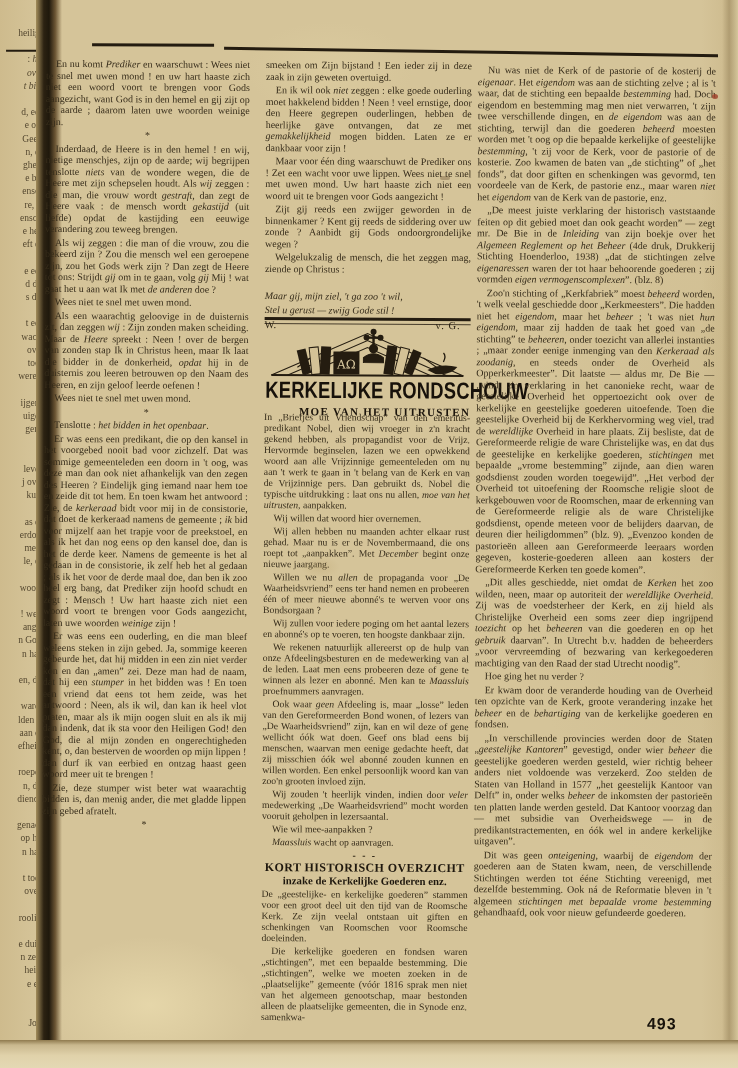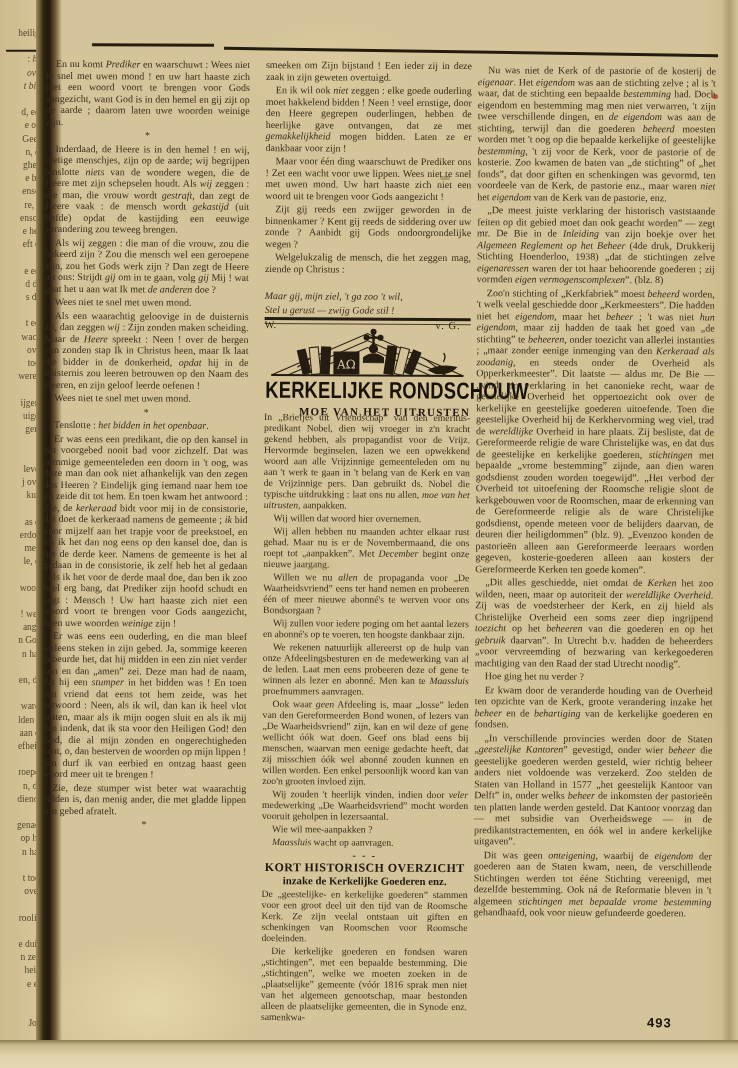--- a/index.html
+++ b/index.html
@@ -39,21 +39,21 @@
   .b-h2{font-weight:bold;font-size:10.8px;text-align:center;text-indent:0;margin:0 0 6px;color:#1f180e;}
   .sig-row{display:flex;justify-content:space-between;margin-top:4px;font-size:10.5px;color:#2d2414;}
   .sig-right{letter-spacing:1px;padding-right:10px;margin-left:28px;}
   .double-rule{border-top:3px solid #241c10;border-bottom:1px solid rgba(36,28,16,.8);height:3px;width:100%;}
   .emblem{display:block;margin:3px auto 0;}
   .rond-title{font-family:"Liberation Sans","DejaVu Sans",sans-serif;font-weight:bold;font-size:18px;
     letter-spacing:.2px;white-space:nowrap;transform:scale(1.02,1.3);transform-origin:left center;
     margin:6px 0 0 1px;color:#17110a;}
   .rond-sub{font-weight:bold;font-size:11px;letter-spacing:1.3px;text-align:right;margin-top:9px;color:#1c150c;}
   .pagenum{position:absolute;left:652px;top:1012px;font-family:"Liberation Sans","DejaVu Sans",sans-serif;
-    font-weight:bold;font-size:13px;letter-spacing:1px;color:#17120a;}
+    font-weight:bold;font-size:16px;letter-spacing:1px;color:#17120a;}
   
   .stain{position:absolute;border-radius:50%;pointer-events:none;}
   #stain-red{left:712px;top:94px;width:6px;height:5px;background:rgba(158,62,40,.8);}
   #stain-smudge{left:440px;top:176px;width:10px;height:4px;border-radius:2px;background:rgba(110,88,55,.4);}
   #stain-mid{left:300px;top:556px;width:40px;height:22px;background:radial-gradient(rgba(176,150,95,.25),rgba(176,150,95,0) 70%);}
   .bottom-edge{position:absolute;left:0;top:1040px;width:738px;height:28px;
     background:linear-gradient(#8f7a4e 0,#c9b88e 18%,#e0d2aa 55%,#e4d8b4 100%);}
   .right-edge{position:absolute;left:722px;top:0;width:16px;height:1068px;
     background:linear-gradient(90deg,rgba(120,100,60,0) 0,rgba(120,100,60,.35) 45%,rgba(214,199,156,.9) 100%);}
 </style>

